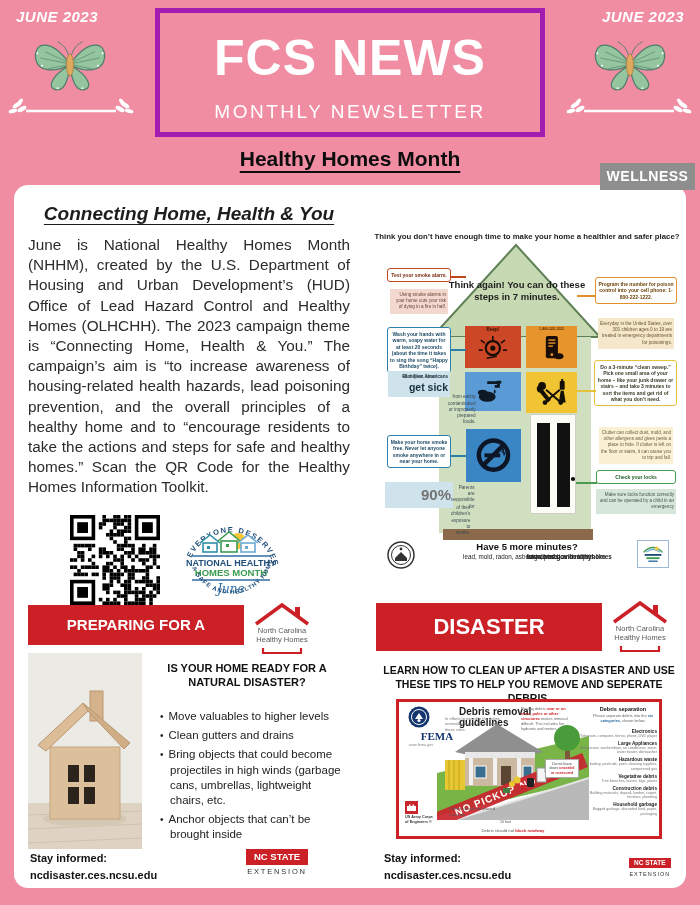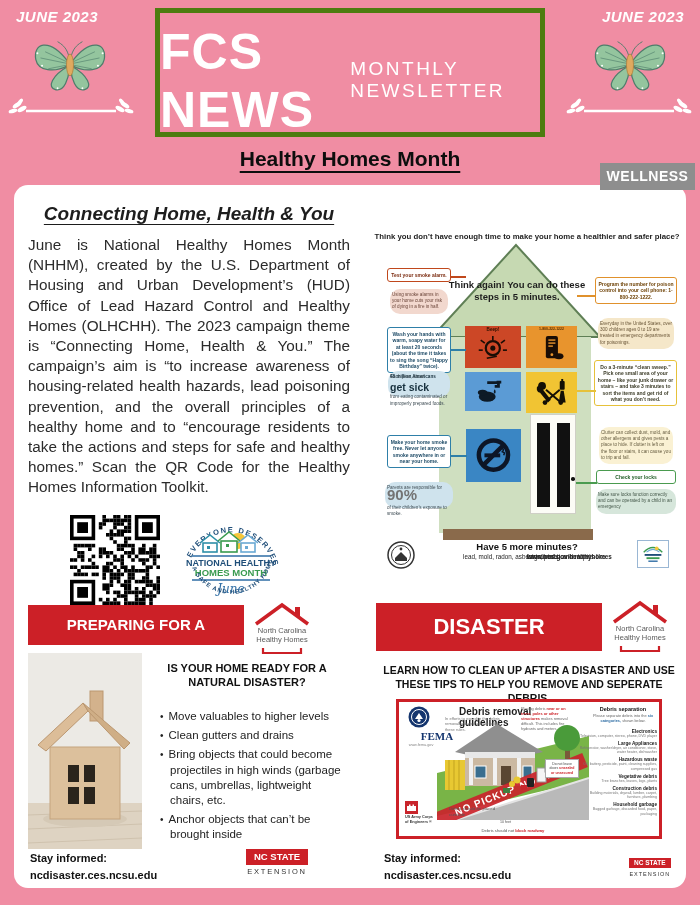--- a/index.html
+++ b/index.html
@@ -6,21 +6,21 @@
   html,body { width:700px; height:905px; }
   body { position:relative; background:#f08da3; font-family:"Liberation Sans",sans-serif; overflow:hidden; }
 
   
   .hdr-date { position:absolute; top:8px; color:#fff; font-style:italic; font-weight:800; font-size:15px; letter-spacing:.5px; }
   .hdr-date.l { left:16px; } .hdr-date.r { right:16px; }
   .butterfly { position:absolute; top:30px; width:86px; height:66px; }
   .butterfly.l { left:27px; } .butterfly.r { right:27px; }
   .laurel { position:absolute; top:96px; width:126px; height:22px; }
   .laurel.l { left:8px; } .laurel.r { right:8px; }
-  .title-box { position:absolute; left:155px; top:8px; width:390px; height:129px; border:5px solid #4d7c0f; display:flex; flex-direction:row; align-items:center; }
+  .title-box { position:absolute; left:155px; top:8px; width:390px; height:129px; border:5px solid #a21caf; display:flex; flex-direction:column; align-items:center; }
   .nl-title { margin-top:16px; color:#fff; font-weight:800; font-size:50px; letter-spacing:1px; }
   .nl-sub { margin-top:14px; color:#fff; font-weight:400; font-size:19px; letter-spacing:2.5px; }
   .section-title-wrap { position:absolute; left:0; top:147px; width:700px; text-align:center; }
   .section-title { color:#0d0d0d; font-weight:800; font-size:21px; text-decoration:underline; text-underline-offset:5px; text-decoration-thickness:2px; }
   .wellness { position:absolute; right:5px; top:163px; width:95px; height:27px; background:#8e8e8e; color:#fff; font-weight:700; font-size:14px; text-align:center; line-height:27px; letter-spacing:.5px; z-index:5; }
 
   
   .panel { position:absolute; left:14px; top:185px; width:672px; height:703px; background:#fff; border-radius:14px;padding-left:28px; }
   .panel > div { position:absolute; }
 
@@ -49,21 +49,21 @@
   .t-phone { left:152px; top:127px; width:51px; height:42px; background:#e8942d; }
   .t-phone .tlab { font-size:3.5px; color:#5a3104; }
   .t-wash  { left:91px; top:173px; width:56px; height:39px; background:#5b9bd5; }
   .t-tools { left:152px; top:173px; width:51px; height:41px; background:#f1c433; }
   .t-smoke { left:92px; top:230px; width:55px; height:53px; background:#3a86c4; }
   .t-door  { left:156px; top:215px; width:46px; height:100px; background:#fcfcf6; border:1px solid #cfcfc6; }
   .door-p { position:absolute; top:8px; width:13px; height:84px; background:#111; }
   .door-p.a { left:6px; } .door-p.b { left:26px; }
   .door-knob { position:absolute; left:40px; top:62px; width:3.5px; height:3.5px; border-radius:50%; background:#111; }
   .co { background:#fff; border:1.6px solid; border-radius:3px; padding:2.5px 2px; text-align:center; font-weight:700; font-size:5px; line-height:1.3; }
-  .cs { border-radius:10px; padding:3px 2px; text-align:left; font-size:4.6px; line-height:1.35; color:#3c4a52; }
+  .cs { border-radius:0; padding:3px 2px; text-align:right; font-size:4.6px; line-height:1.35; color:#3c4a52; }
   .c1h { left:13px; top:69px;  width:64px; border-color:#c0481c; color:#7a2a0e; }
   .c1s { left:16px; top:90px;  width:58px; background:#f2d8ce; color:#6a4438; }
   .c2h { left:13px; top:128px; width:64px; border-color:#2e7fa8; color:#1d4a66; }
   .c2s { left:14px; top:172px; width:62px; background:#cfe3ed; }
   .c3h { left:13px; top:236px; width:64px; border-color:#2e7fa8; color:#1d4a66; }
   .c3s { left:11px; top:283px; width:68px; background:#cfe3ed; }
   .r1h { left:221px; top:78px;  width:82px; border-color:#e0912c; color:#6e4206; }
   .r1s { left:224px; top:119px; width:76px; background:#f5e7c9; color:#6a5638; }
   .r2h { left:220px; top:161px; width:83px; border-color:#e6c13a; color:#3c3c28; }
   .r2s { left:225px; top:228px; width:74px; background:#faf1d3; color:#6a6044; }
@@ -509,21 +509,21 @@
   </div>
 
   <div class="info5">
     <div class="i5-sub">Think you don’t have enough time to make your home a healthier and safer place?</div>
 
     <svg class="i5-roof" viewBox="0 0 172 96">
       <polygon points="86,2 2,94 170,94" fill="#c6d9b2" stroke="#5f7f55" stroke-width="2"></polygon>
     </svg>
     <div class="i5-body"></div>
     <div class="i5-base"></div>
-    <div class="i5-think">Think again! You can do these steps in 5 minutes.</div>
+    <div class="i5-think">Think again! You can do these steps in 7 minutes.</div>
 
     <div class="tile t-alarm">
       <span class="tlab">Beep!</span>
       <svg viewBox="0 0 40 30">
         <circle cx="20" cy="16" r="7" fill="none" stroke="#1a0d05" stroke-width="2.2"></circle>
         <circle cx="20" cy="16" r="2.5" fill="#1a0d05"></circle>
         <g stroke="#1a0d05" stroke-width="1.6">
             <path d="M20 4 V8"></path>
             <path d="M8 8 L12 11"></path>
             <path d="M32 8 L28 11"></path>

